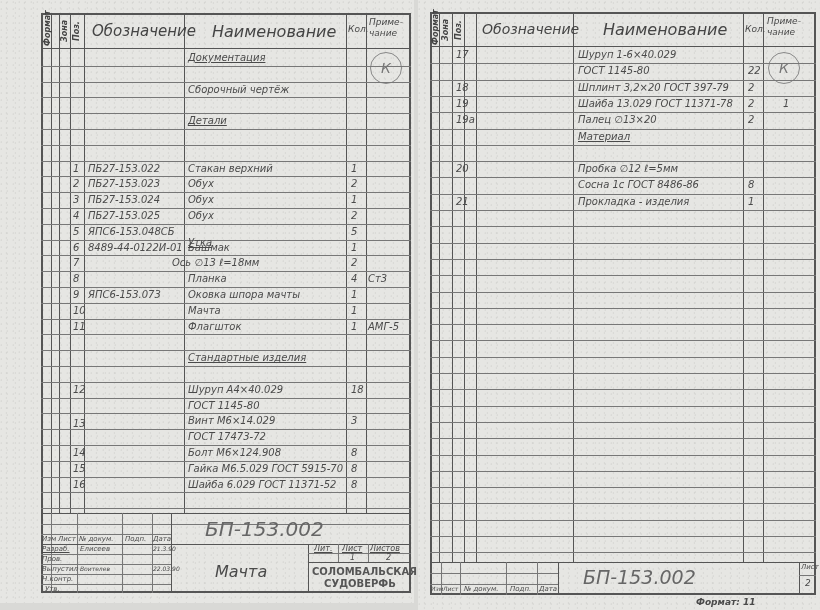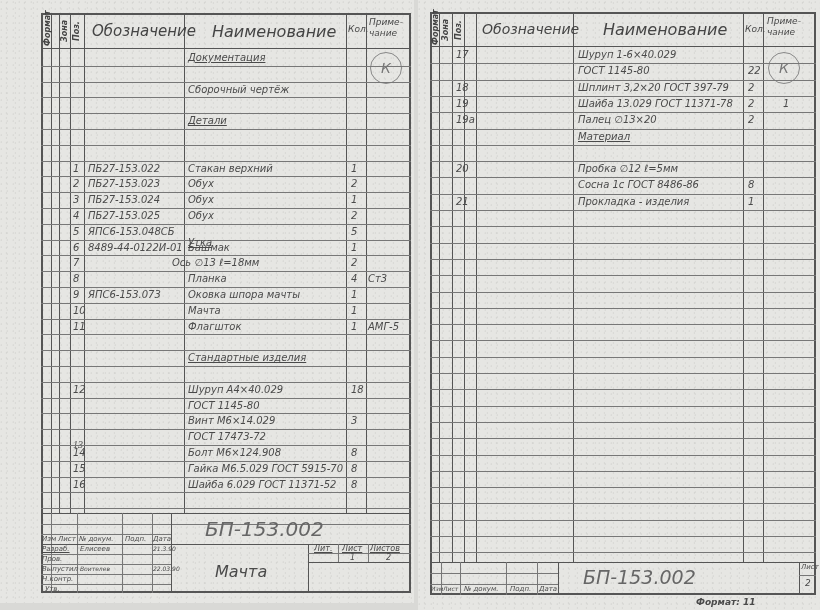--- a/index.html
+++ b/index.html
@@ -245,21 +245,21 @@
       <div class="hline thin" style="left: 41px; top: 413.4px; width: 370px;"></div>
       <div>
         <div class="cell hand row-text" style="left: 73px; top: 399.6px;"></div>
         <div class="cell hand row-text" style="left: 88px; top: 399.6px;"></div>
         <div class="cell hand row-text" style="left: 188px; top: 399.6px;">ГОСТ 1145-80</div>
         <div class="cell hand row-text" style="left: 351px; top: 399.6px;"></div>
         <div class="cell hand row-text" style="left: 368px; top: 399.6px;"></div>
       </div>
       <div class="hline thin" style="left: 41px; top: 429.2px; width: 370px;"></div>
       <div>
-        <div class="cell hand row-text" style="left: 73px; top: 439px; font-family: Liberation Serif, serif;">13</div>
+        <div class="cell hand row-text" style="left: 73px; top: 418px;">13</div>
         <div class="cell hand row-text" style="left: 88px; top: 415.4px;"></div>
         <div class="cell hand row-text" style="left: 188px; top: 415.4px;">Винт М6×14.029</div>
         <div class="cell hand row-text" style="left: 351px; top: 415.4px;">3</div>
         <div class="cell hand row-text" style="left: 368px; top: 415.4px;"></div>
       </div>
       <div class="hline thin" style="left: 41px; top: 445px; width: 370px;"></div>
       <div>
         <div class="cell hand row-text" style="left: 73px; top: 431.2px;"></div>
         <div class="cell hand row-text" style="left: 88px; top: 431.2px;"></div>
         <div class="cell hand row-text" style="left: 188px; top: 431.2px;">ГОСТ 17473-72</div>
@@ -343,20 +343,24 @@
   <div class="vline" style="left:308px;top:544px;height:49px;"></div>
   <div class="vline thin" style="left:338px;top:544px;height:18px;"></div>
   <div class="vline thin" style="left:368px;top:544px;height:18px;"></div>
   <div class="hline thin" style="left:308px;top:553px;width:103px;"></div>
   <div class="hline" style="left:308px;top:562px;width:103px;"></div>
   <div class="cell hand" style="left:314px;top:544px;font-size:8px;text-decoration:underline;">Лит.</div>
   <div class="cell hand" style="left:342px;top:544px;font-size:8px;text-decoration:underline;">Лист</div>
   <div class="cell hand" style="left:370px;top:544px;font-size:8px;text-decoration:underline;">Листов</div>
   <div class="cell hand" style="left:350px;top:553px;font-size:8px;">1</div>
   <div class="cell hand" style="left:386px;top:553px;font-size:8px;">2</div>
+  <div class="cell" style="left:312px;top:566px;font-size:10px;line-height:12px;text-align:center;width:96px;font-weight:bold;color:#555;">
+    <span>СОЛОМБАЛЬСКАЯ</span><br>
+    <span>СУДОВЕРФЬ</span>
+  </div>
 </div>
 
 <div class="sheet" style="left:418px;top:0;width:402px;height:610px;">
   <div class="frame" style="left:12px;top:12px;width:386px;height:583px;"></div>
 
   <div class="vline" style="left:21px;top:12px;height:550px;"></div>
   <div class="vline" style="left:34px;top:12px;height:550px;"></div>
   <div class="vline" style="left:46px;top:12px;height:550px;"></div>
   <div class="vline" style="left:58px;top:12px;height:550px;"></div>
   <div class="vline" style="left:155px;top:12px;height:550px;"></div>

